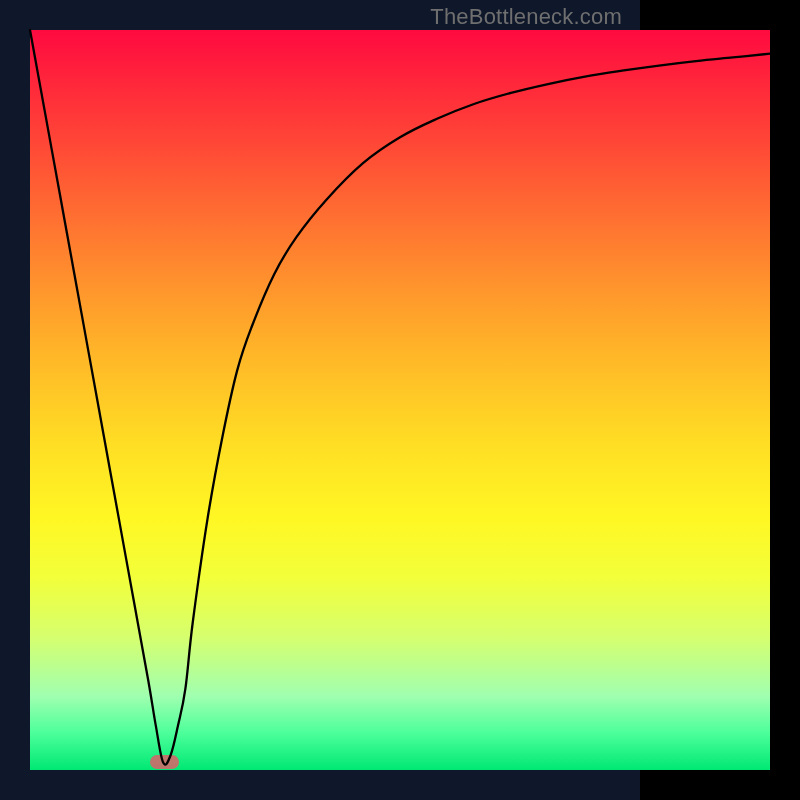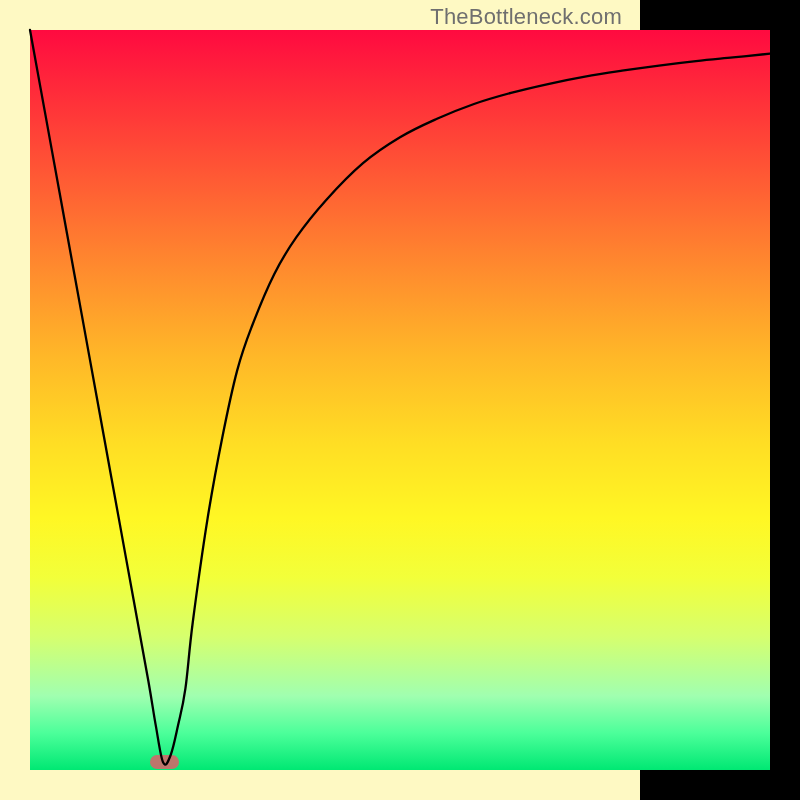--- a/index.html
+++ b/index.html
@@ -10,21 +10,21 @@
     background: #000;
     overflow: hidden;
     font-family: Arial, Helvetica, sans-serif;
   }
   .frame {
     position: absolute;
     left: 0;
     top: 0;
     width: 640px;
     height: 800px;
-    background: #fef9c3;
+    background: #0f172a;
   }
   .watermark {
     position: absolute;
     top: 4px;
     right: 18px;
     color: #6f6f6f;
     font-size: 22px;
     letter-spacing: 0.2px;
     font-weight: 400;
   }

